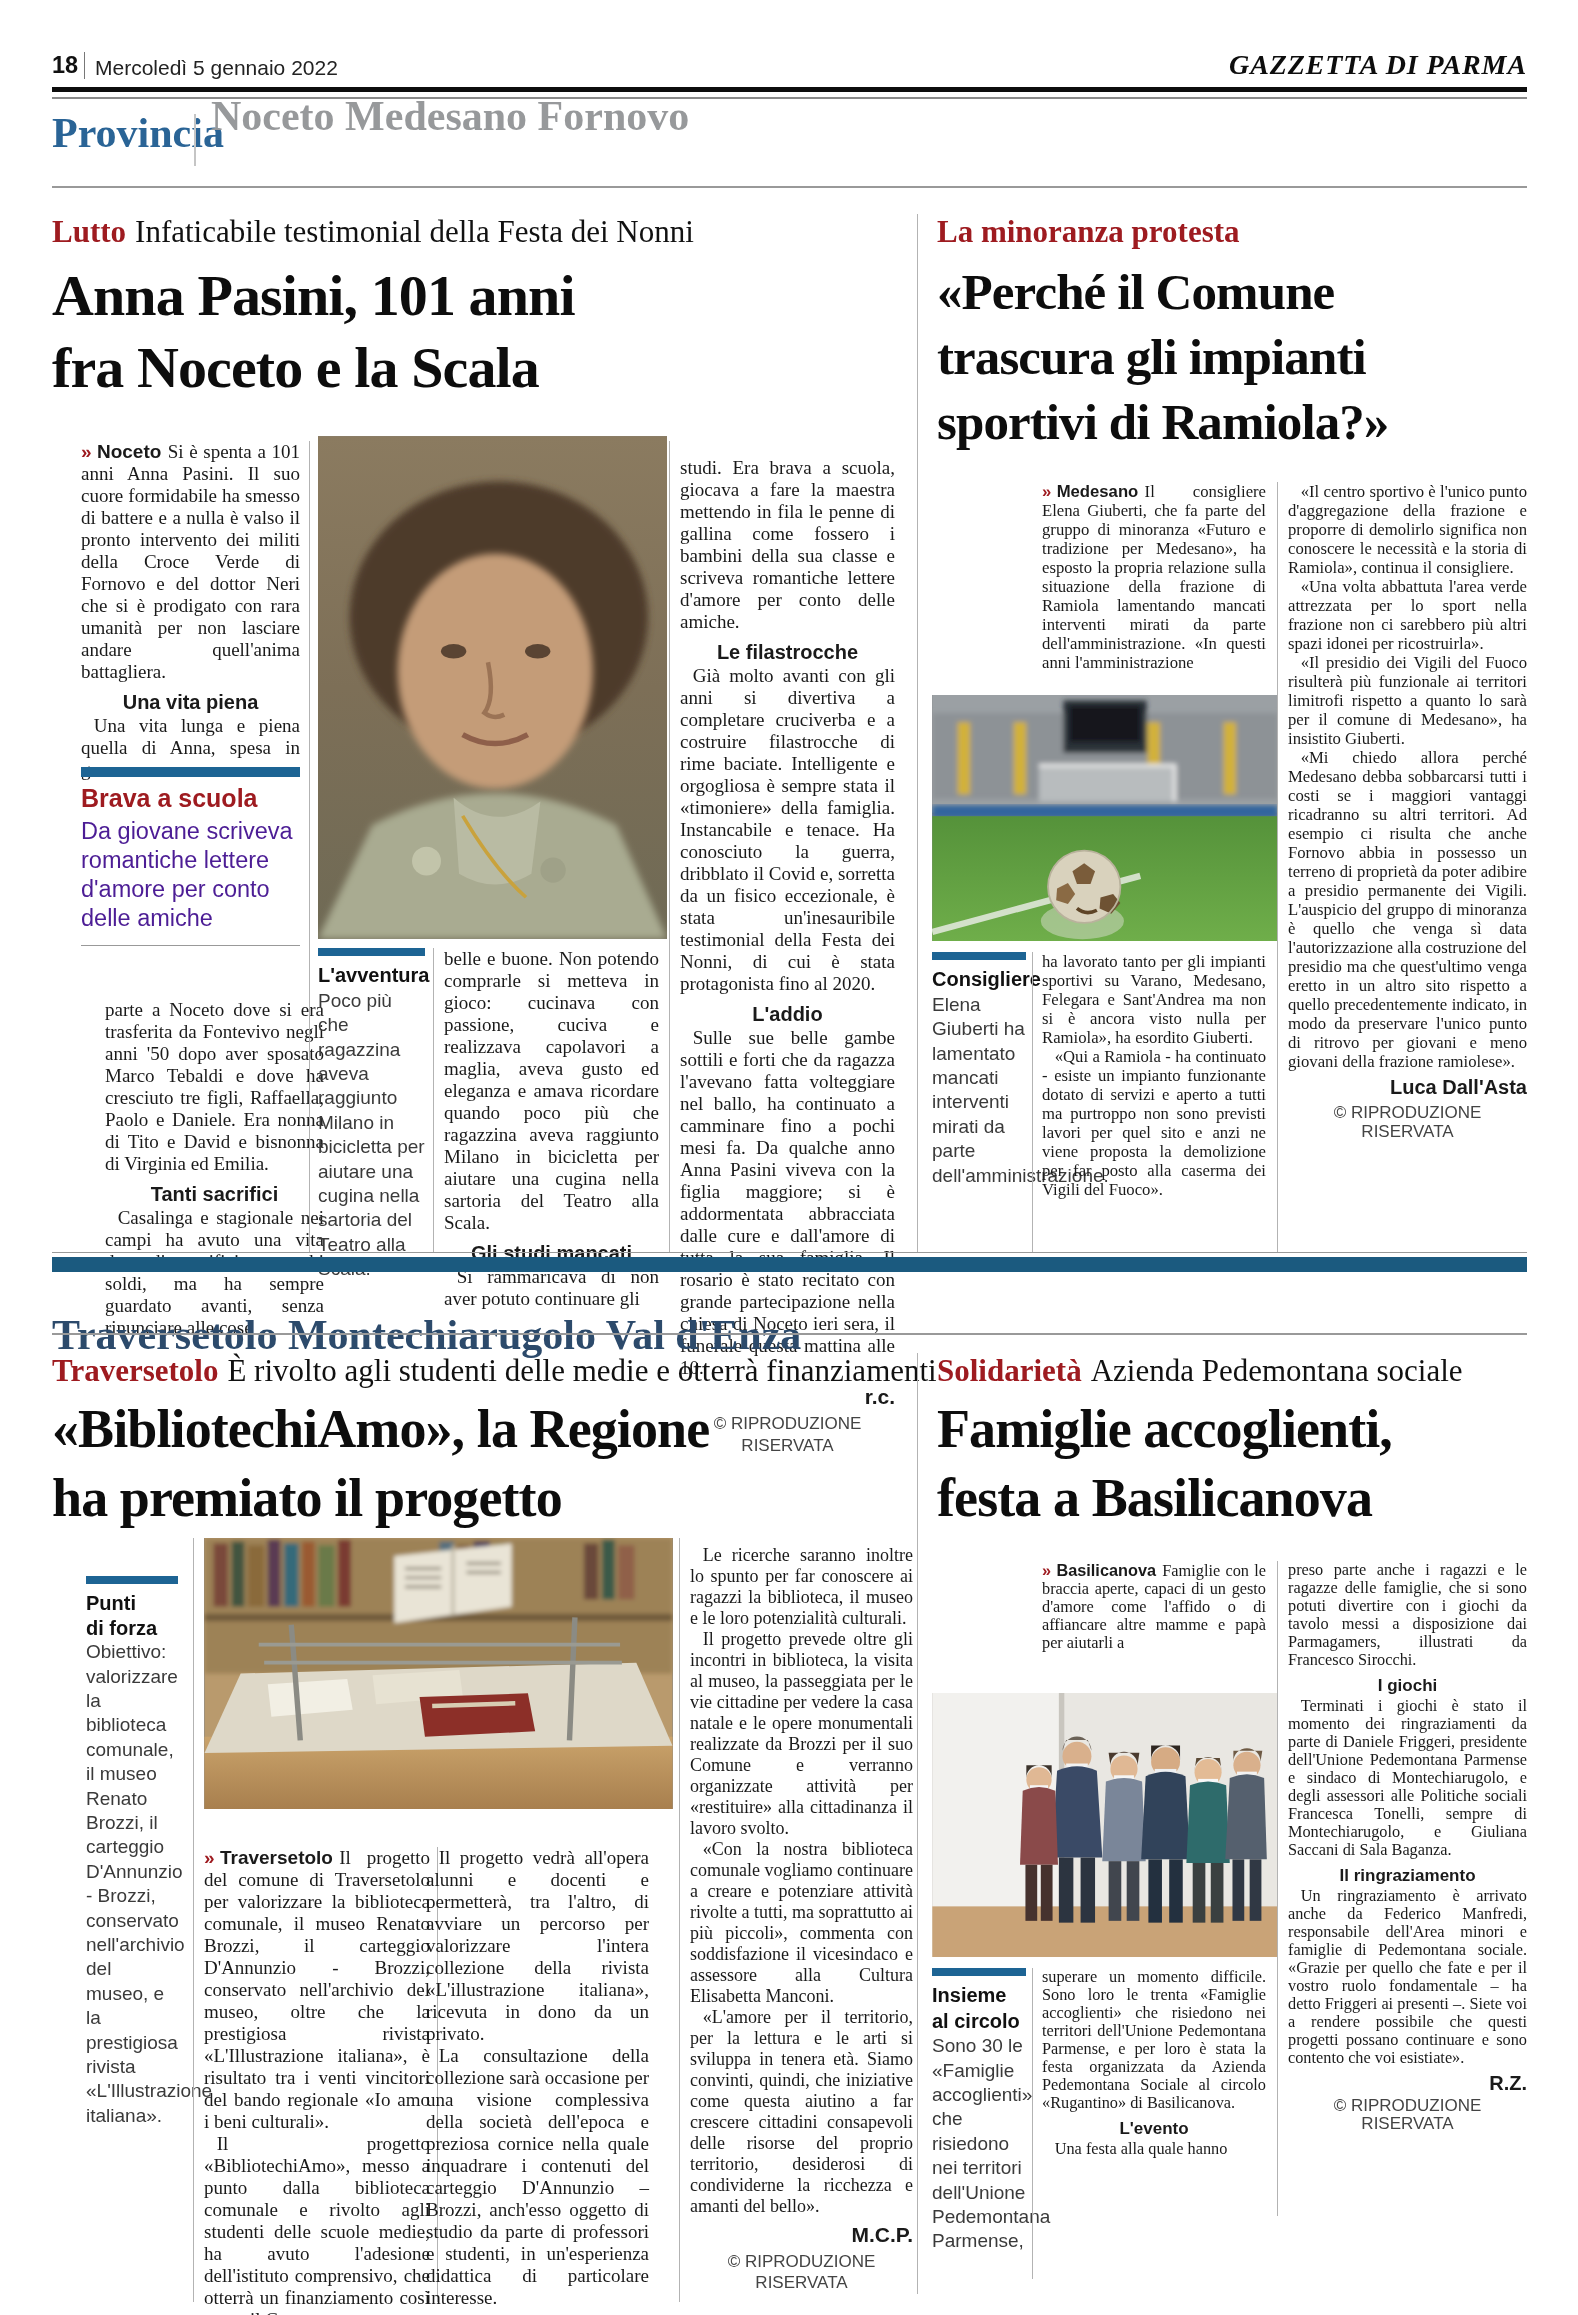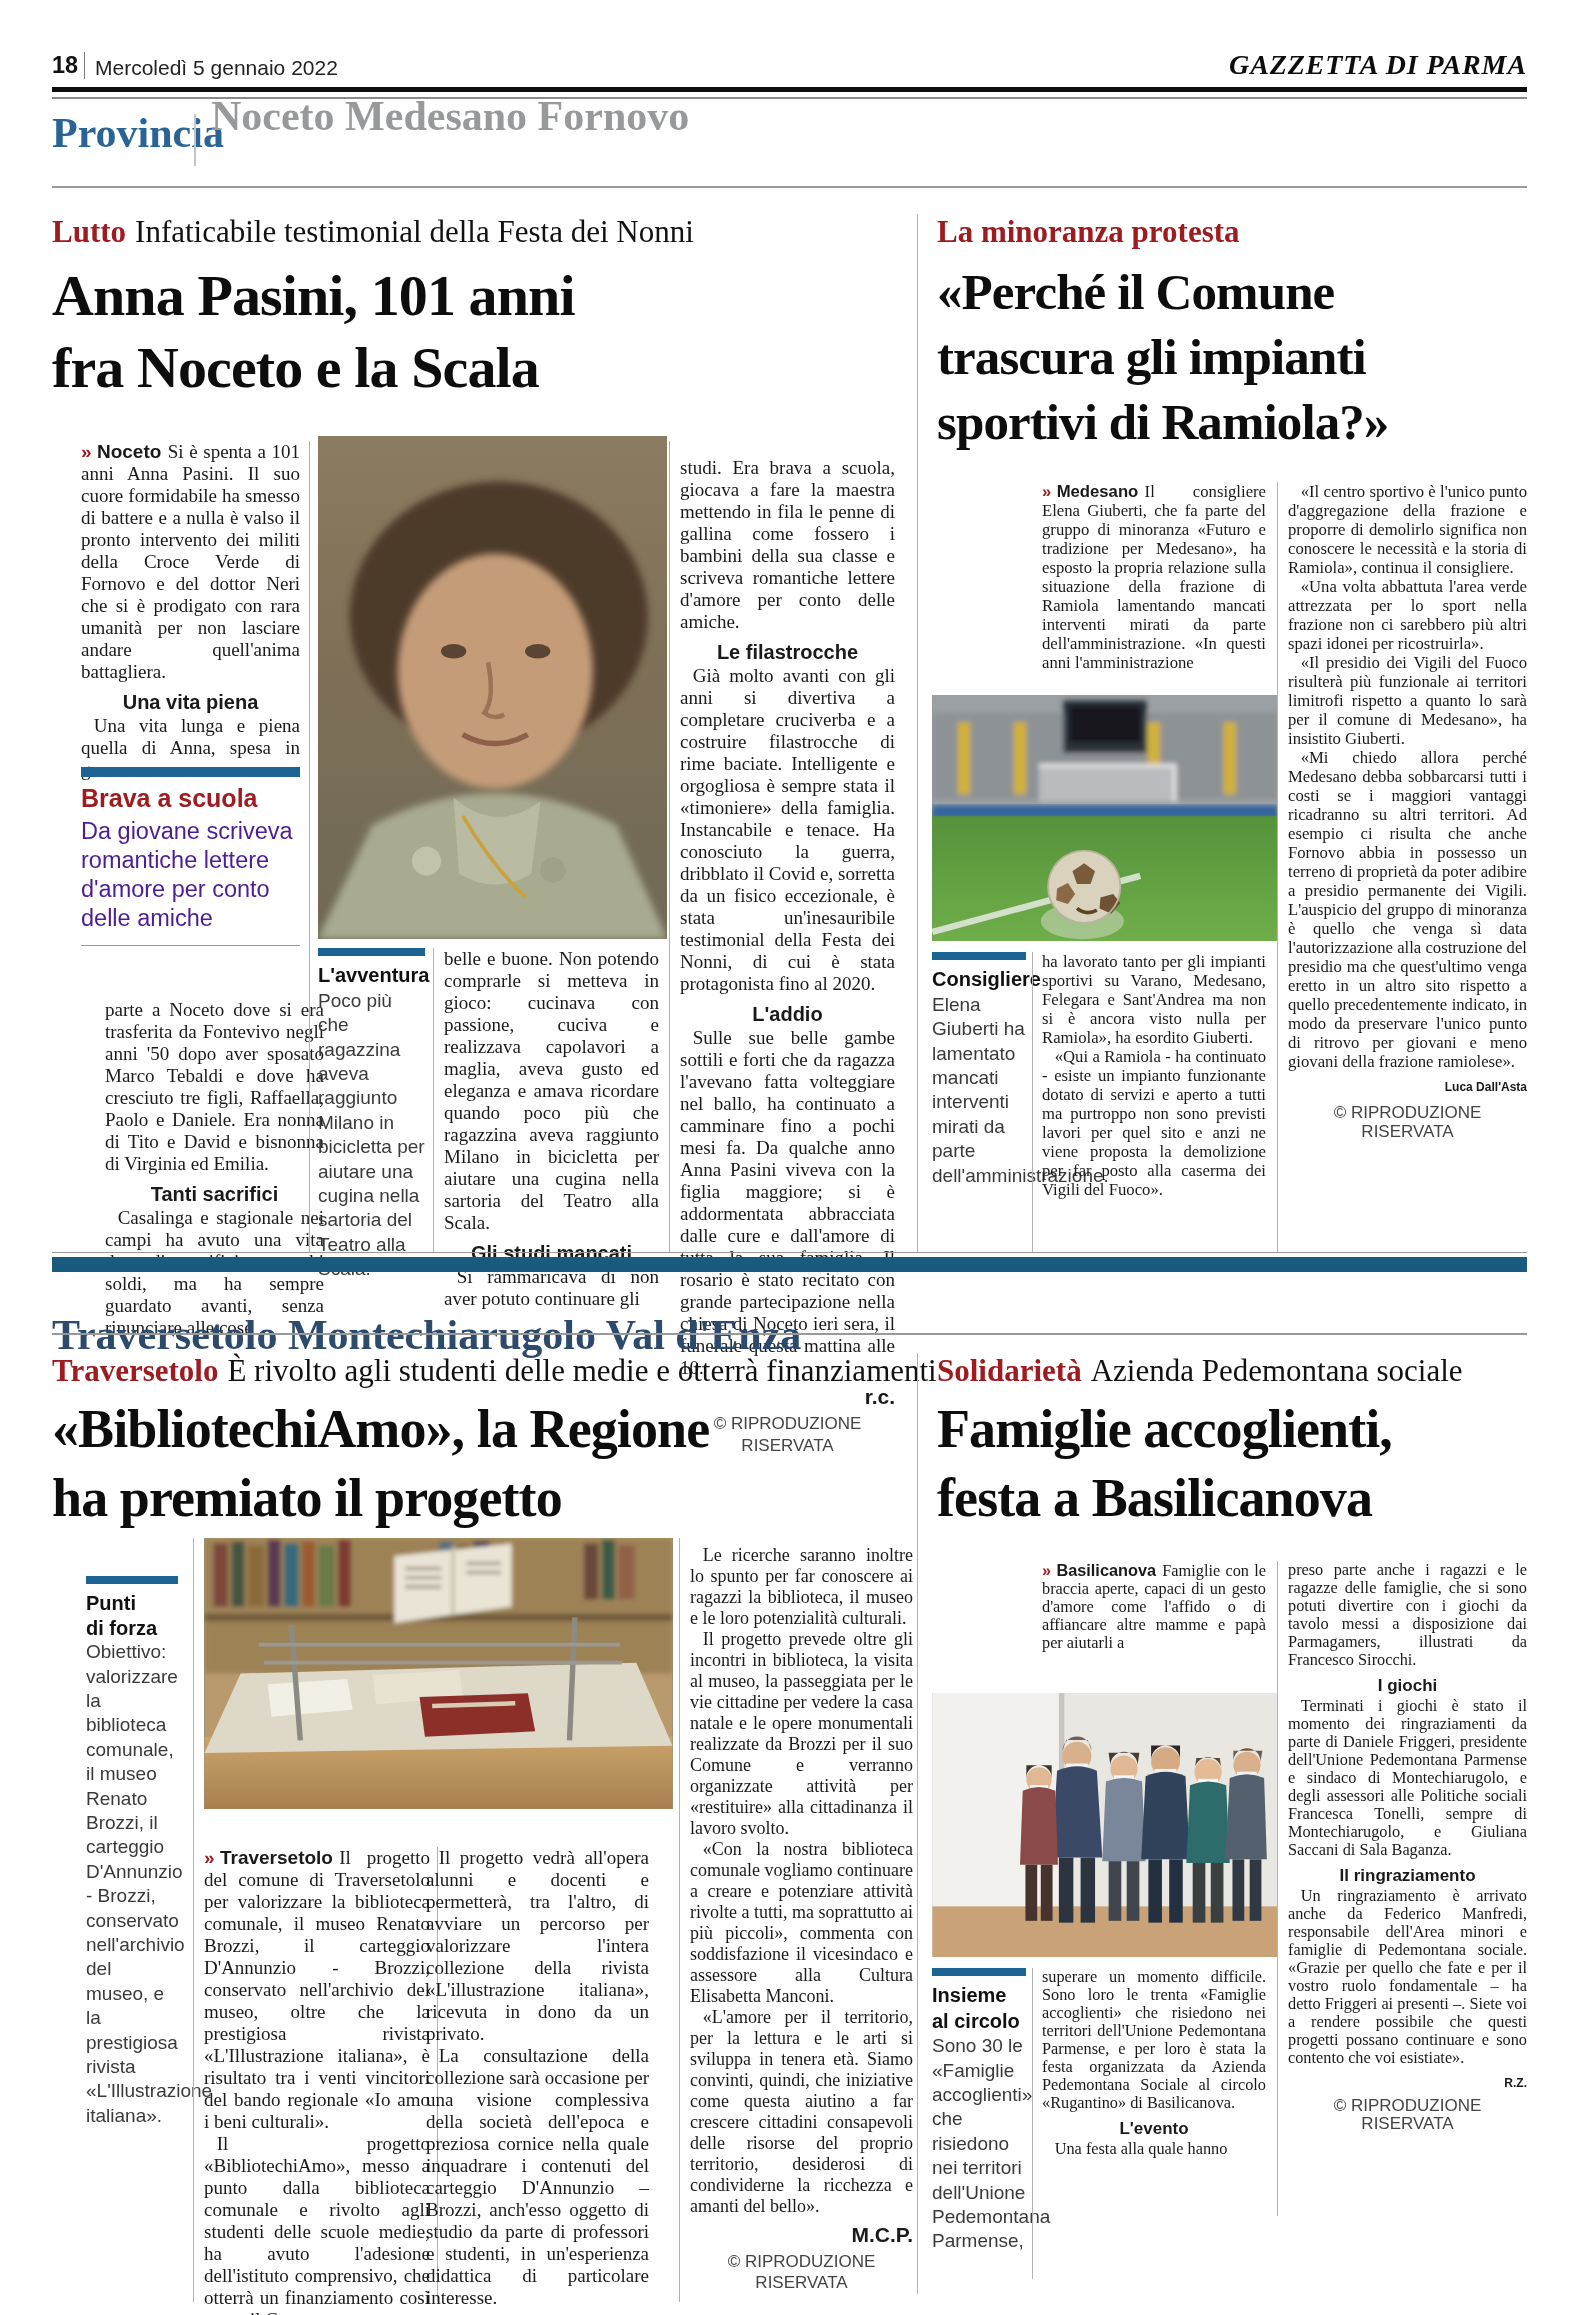--- a/index.html
+++ b/index.html
@@ -34,21 +34,21 @@
   .a4{font-size:16.3px;line-height:18px;}
   .col p{margin:0;}
   .col p.ind{text-indent:12.7px;}
   .subhead{font-family:"Liberation Sans",sans-serif;font-weight:bold;margin:8.1px 0 1.8px 0 !important;text-indent:0 !important;text-align:center;}
   .a1 .subhead,.a3 .subhead{font-size:20px;}
   .a2 .subhead,.a4 .subhead{font-size:17px;}
   .lead-marker{color:#9e1b20;font-family:"Liberation Sans",sans-serif;font-weight:bold;margin-right:5.4px;}
   .lead-place{font-family:"Liberation Sans",sans-serif;font-weight:bold;margin-right:6.3px;}
   .byline{font-family:"Liberation Sans",sans-serif;font-weight:bold;text-align:right;margin-top:7.2px !important;text-indent:0 !important;}
   .a1 .byline,.a3 .byline{font-size:21px;}
-  .a2 .byline,.a4 .byline{font-size:12px;}
+  .a2 .byline,.a4 .byline{font-size:20px;}
   .copyright{font-family:"Liberation Sans",sans-serif;font-size:17px;color:#444;text-align:center;margin-top:5.4px !important;text-indent:0 !important;}
 
   
   .capbar{height:8.1px;background:#1d6494;margin-bottom:7.2px;}
   .caption{font-family:"Liberation Sans",sans-serif;color:#3a3a3a;font-size:19px;line-height:24.4px;text-align:left;}
   .caption .captitle{font-weight:bold;color:#111;font-size:20px;}
   .callout{position:absolute;}
   .callout .ctitle{font:bold 25px "Liberation Sans",sans-serif;color:#9e1b20;margin:1.8px 0 3.6px 0;}
   .callout .ctext{font:23.5px/29px "Liberation Sans",sans-serif;color:#4c1d95;}
   .callout .cline{height:0.9px;background:#999;margin-top:12.7px;}

